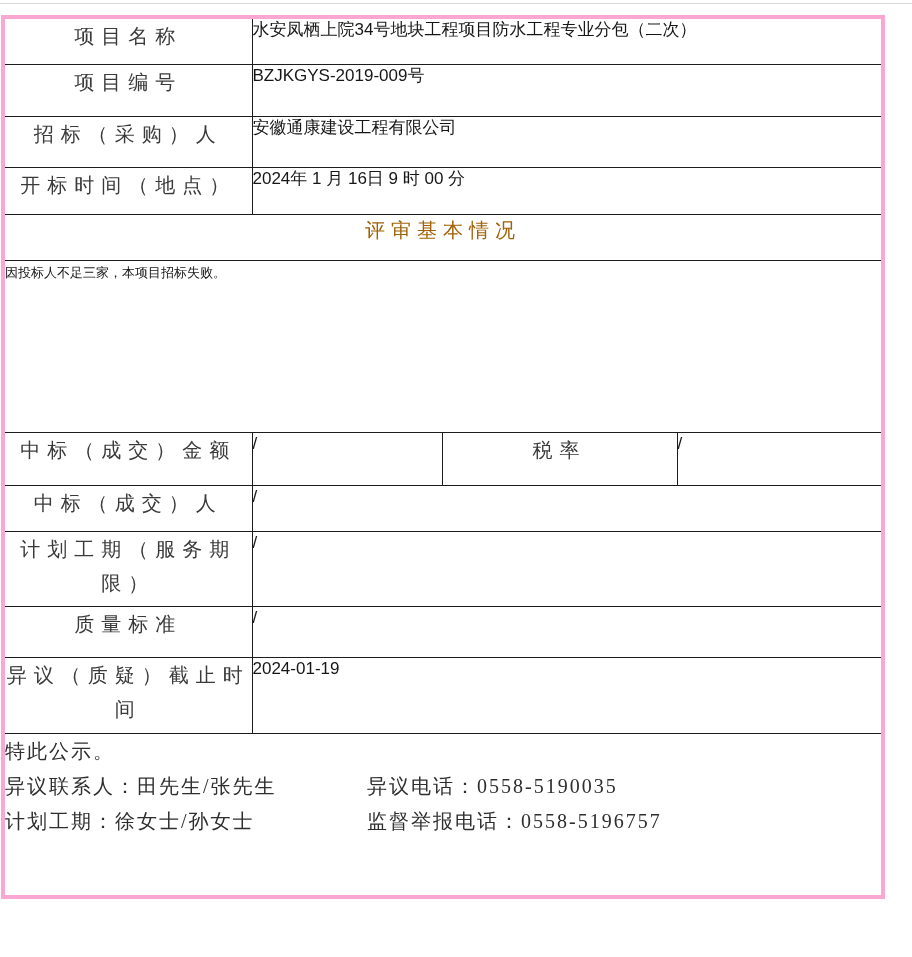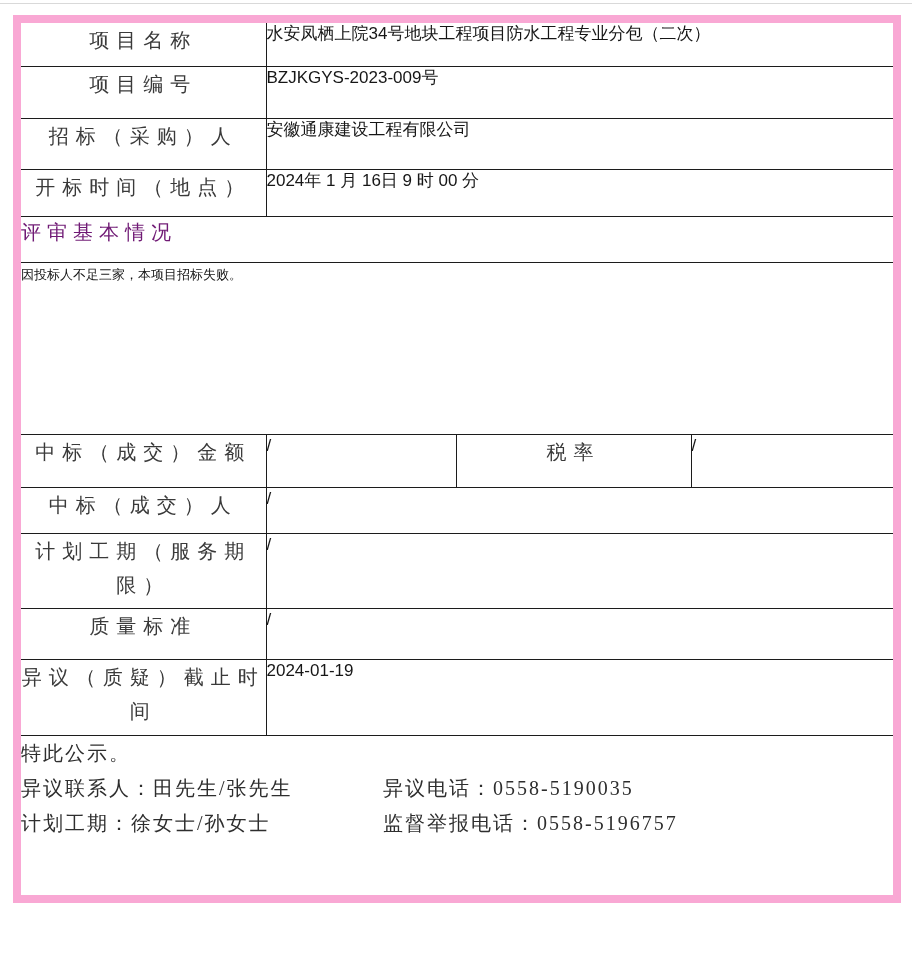--- a/index.html
+++ b/index.html
@@ -9,25 +9,25 @@
     background:#ffffff;
     overflow:hidden;
     font-family:"Liberation Sans","DejaVu Sans",sans-serif;
   }
   .top-edge{
     position:absolute;top:3px;left:0;
     width:912px;height:1px;
     background:#d9d9d9;
   }
   table.doc-table{
-    position:absolute;top:15px;left:13px;
+    position:absolute;top:15px;left:1px;
     width:880px;
     border-collapse:collapse;
     table-layout:fixed;
-    border:8px solid #f9a8d4;
+    border:4px solid #f9a8d4;
   }
   table.doc-table td{
     border:1px solid #1c1c1c;
     vertical-align:top;
     overflow:hidden;
     padding:0;
   }
   
   td.lbl{
     font-family:"Liberation Serif","DejaVu Serif",serif;
@@ -45,21 +45,22 @@
     font-size:17px;
     color:#161616;
     text-align:left;
     line-height:22px;
     padding:7px 4px 0 8px;
   }
   
   td.hdr{
     font-family:"Liberation Serif","DejaVu Serif",serif;
     font-size:20px;
-    color:#701a75;
+    color:#a16207;
+    text-align:center;
     letter-spacing:6px;
     padding-top:8px;
     line-height:30px;
   }
   
   td.big{
     font-family:"Liberation Sans","DejaVu Sans",sans-serif;
     font-size:13px;
     color:#161616;
     text-align:left;
@@ -92,21 +93,21 @@
     </colgroup>
 
     <tbody>
         <tr style="height:47px">
       <td class="lbl">项目名称</td>
       <td class="val" colspan="3">水安凤栖上院34号地块工程项目防水工程专业分包（二次）</td>
     </tr>
 
     <tr style="height:52px">
       <td class="lbl">项目编号</td>
-      <td class="val" colspan="3">BZJKGYS-2023-009号</td>
+      <td class="val" colspan="3">BZJKGYS-2019-009号</td>
     </tr>
 
     <tr style="height:51px">
       <td class="lbl">招标（采购）人</td>
       <td class="val" colspan="3">安徽通康建设工程有限公司</td>
     </tr>
 
     <tr style="height:47px">
       <td class="lbl">开标时间（地点）</td>
       <td class="val" colspan="3">2024年 1 月 16日 9 时 00 分</td>

